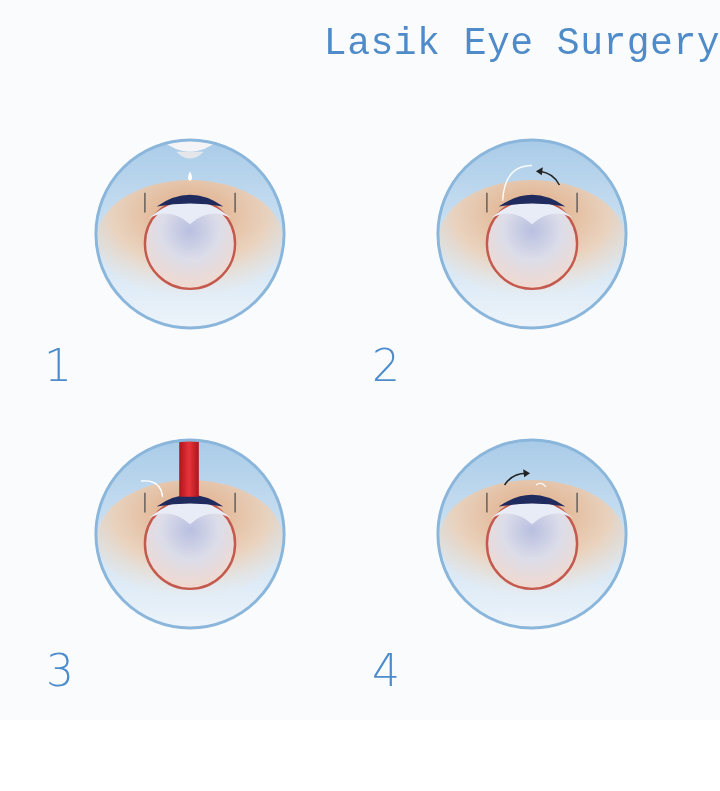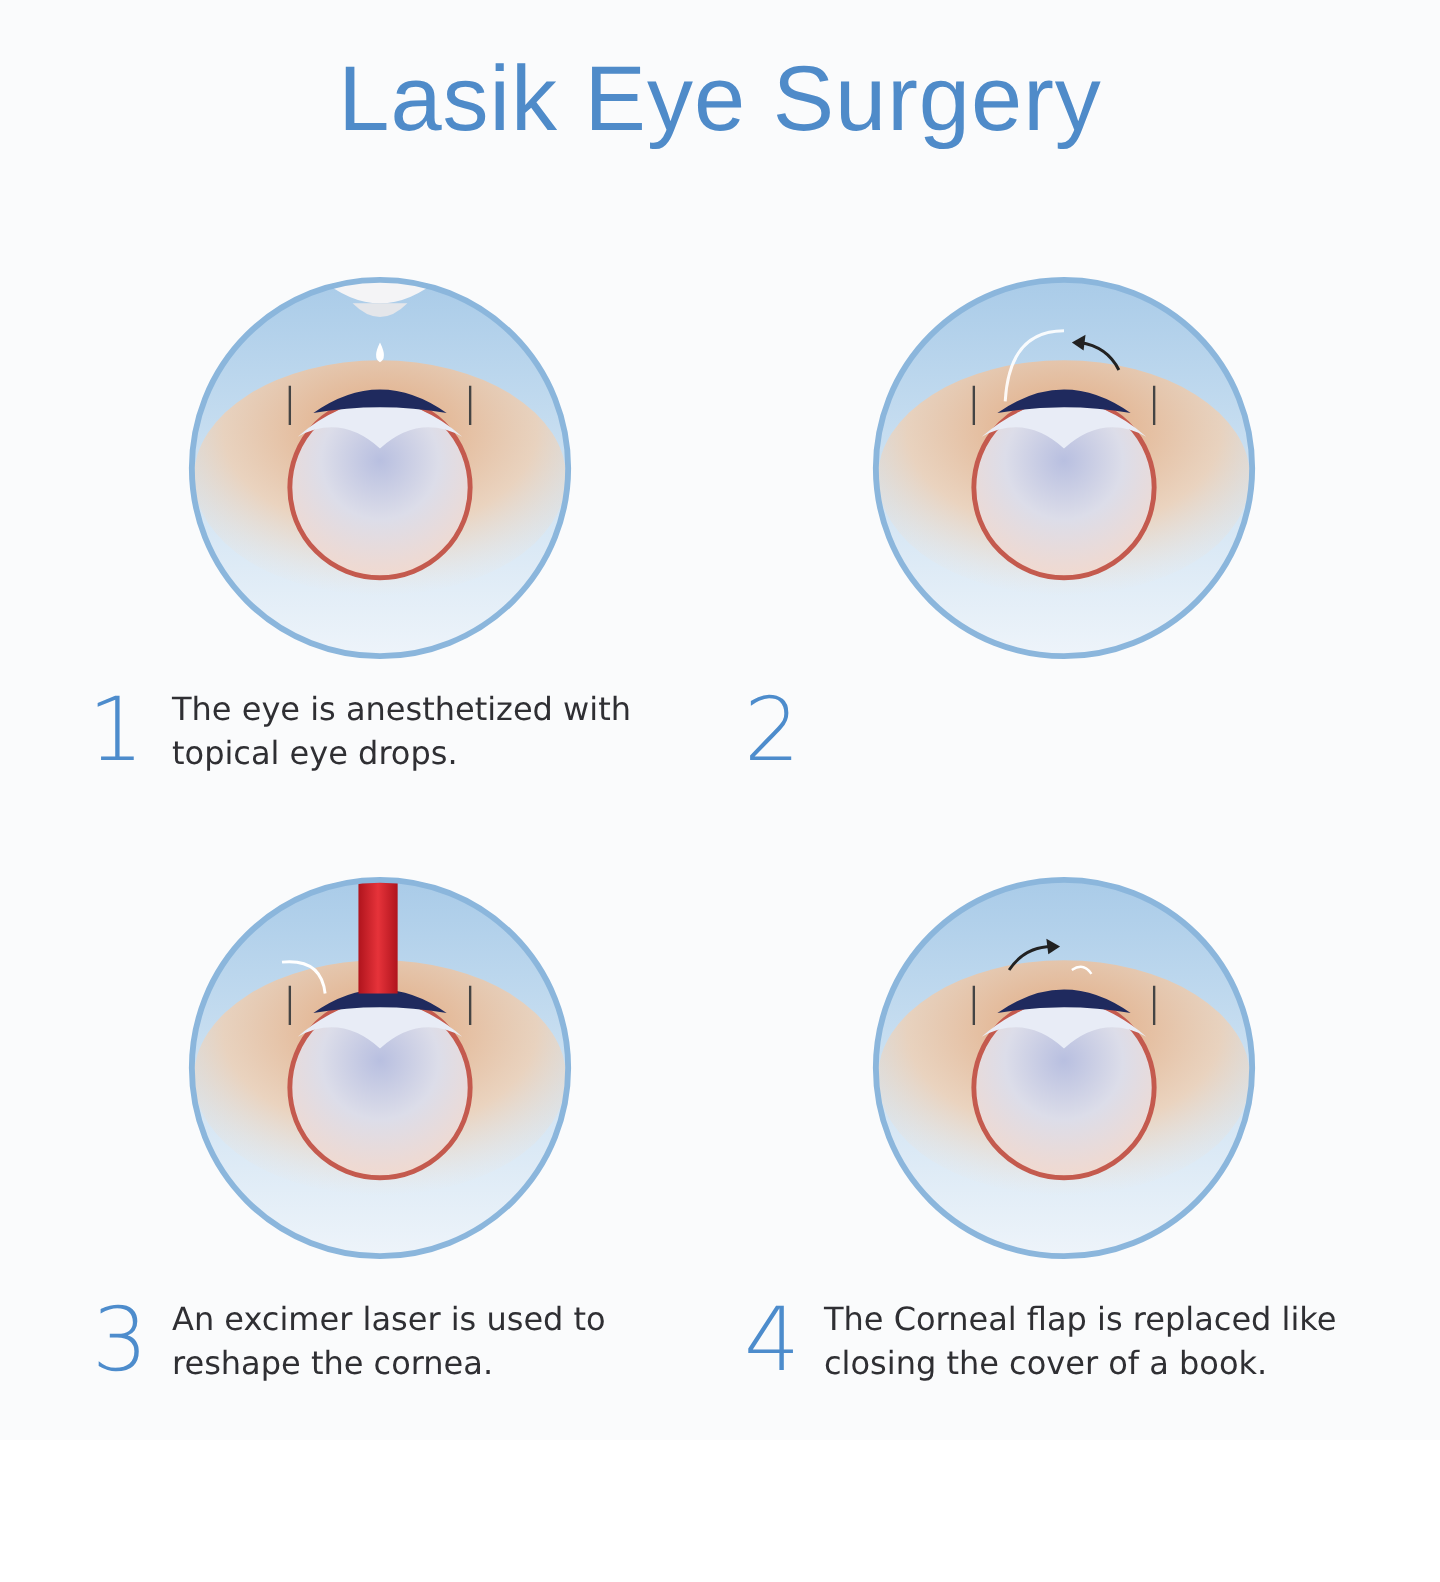--- a/index.html
+++ b/index.html
@@ -4,22 +4,22 @@
 <style>
   html, body { margin: 0; padding: 0; }
   body {
     width: 720px; height: 791px; background: #ffffff; position: relative; overflow: hidden;
     font-family: "DejaVu Sans", sans-serif;
   }
   .panel {
     position: absolute; left: 0; top: 0; width: 720px; height: 720px; background: #fafbfc;
   }
   .title {
-    position: absolute; left: 0; top: 22px; width: 720px; text-align: center;
-    font-family: Liberation Sans, sans-serif; font-size: 46px; color: #4f8bc9; letter-spacing: 0.5px;
+    position: absolute; left: 0; top: 22px; width: 720px; text-align: right;
+    font-family: Liberation Mono, monospace; font-size: 38px; color: #4f8bc9; letter-spacing: 0.5px;
   }
   .illus {
     position: absolute; width: 196px; height: 196px;
   }
   .step-num {
     position: absolute; font-family: "DejaVu Sans", sans-serif; font-size: 44px; color: #4d8ccc;
     font-weight: 300; line-height: 44px;
   }
   .step-text {
     position: absolute; font-family: "DejaVu Sans", sans-serif; font-size: 16px; color: #2f2f33;
@@ -129,25 +129,19 @@
       <line x1="54" y1="58" x2="54" y2="78" stroke="#444" stroke-width="1.2"></line>
       <line x1="146" y1="58" x2="146" y2="78" stroke="#444" stroke-width="1.2"></line>
       <path d="M72 50 Q80 38 94 38" fill="none" stroke="#222" stroke-width="1.5"></path>
       <path d="M98 38 L91 34 L92 42 Z" fill="#222"></path>
       <path d="M104 50 Q110 46 114 52" fill="none" stroke="#ffffff" stroke-width="1.2"></path>
     </g>
     <circle cx="100" cy="100" r="96" fill="none" stroke="#8bb6dc" stroke-width="3"></circle>
   </svg>
 
   <div class="step-num" style="left:44px;top:344px">1</div>
-  <div class="step-text" style="left:86px;top:344px">The eye is anesthetized with
-topical eye drops.</div>
 
   <div class="step-num" style="left:372px;top:344px">2</div>
 
   <div class="step-num" style="left:46px;top:649px">3</div>
-  <div class="step-text" style="left:86px;top:649px">An excimer laser is used to
-reshape the cornea.</div>
 
   <div class="step-num" style="left:372px;top:649px">4</div>
-  <div class="step-text" style="left:412px;top:649px">The Corneal flap is replaced like
-closing the cover of a book.</div>
 </div>
 
 </body></html>

